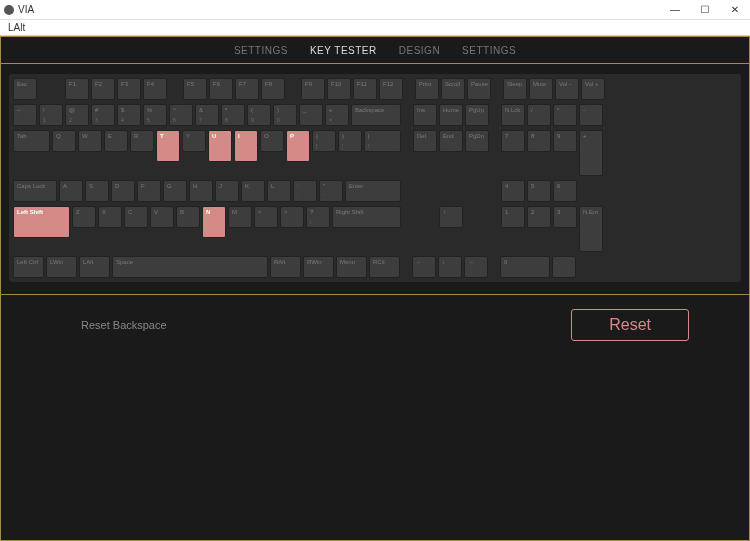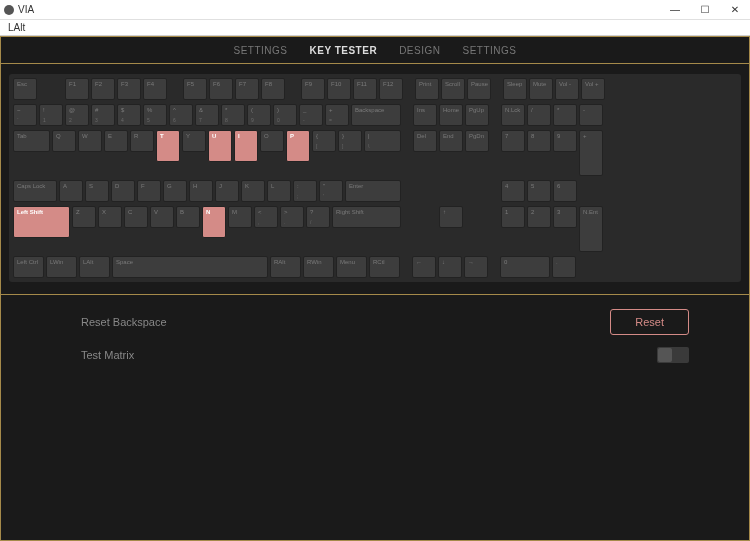--- a/index.html
+++ b/index.html
@@ -46,21 +46,21 @@
     height: 26px;
     display: flex;
     align-items: center;
     justify-content: center;
     gap: 22px;
     font-size: 10px;
     color: #777;
     letter-spacing: 0.5px;
   }
   .tab { cursor: pointer; }
-  .tab.active { color: #ddd; font-weight: bold; }
+  .tab.active { color: #ddd; font-weight: normal; }
   .hr { height: 1px; background: #a58a4a; }
   .keyboard-area {
     padding: 10px 8px 12px 8px;
     border-bottom: 1px solid #a58a4a;
   }
   .keyboard {
     background: #2a2a2a;
     border-radius: 3px;
     padding: 4px;
     display: flex;
@@ -104,22 +104,22 @@
   }
   .option-row {
     display: flex;
     align-items: center;
     justify-content: space-between;
   }
   .reset-btn {
     border: 1px solid #d48b87;
     background: transparent;
     color: #d48b87;
-    font-size: 11px;
-    padding: 6px 24px;
+    font-size: 16px;
+    padding: 6px 37px;
     border-radius: 3px;
     cursor: pointer;
   }
   .toggle {
     width: 32px;
     height: 16px;
     background: #3a3a3a;
     border-radius: 2px;
     position: relative;
     cursor: pointer;
@@ -373,20 +373,14 @@
         <div class="key" style="width:24px;margin-top:10px">.</div>
       </div>
     </div>
   </div>
 
   <div class="options">
     <div class="option-row">
       <span>Reset Backspace</span>
       <button class="reset-btn">Reset</button>
     </div>
-    <div class="option-row">
-      <span>Test Matrix</span>
-      <div class="toggle">
-          <div class="toggle-knob"></div>
-        </div>
-    </div>
   </div>
 </div>
 
 </body></html>

